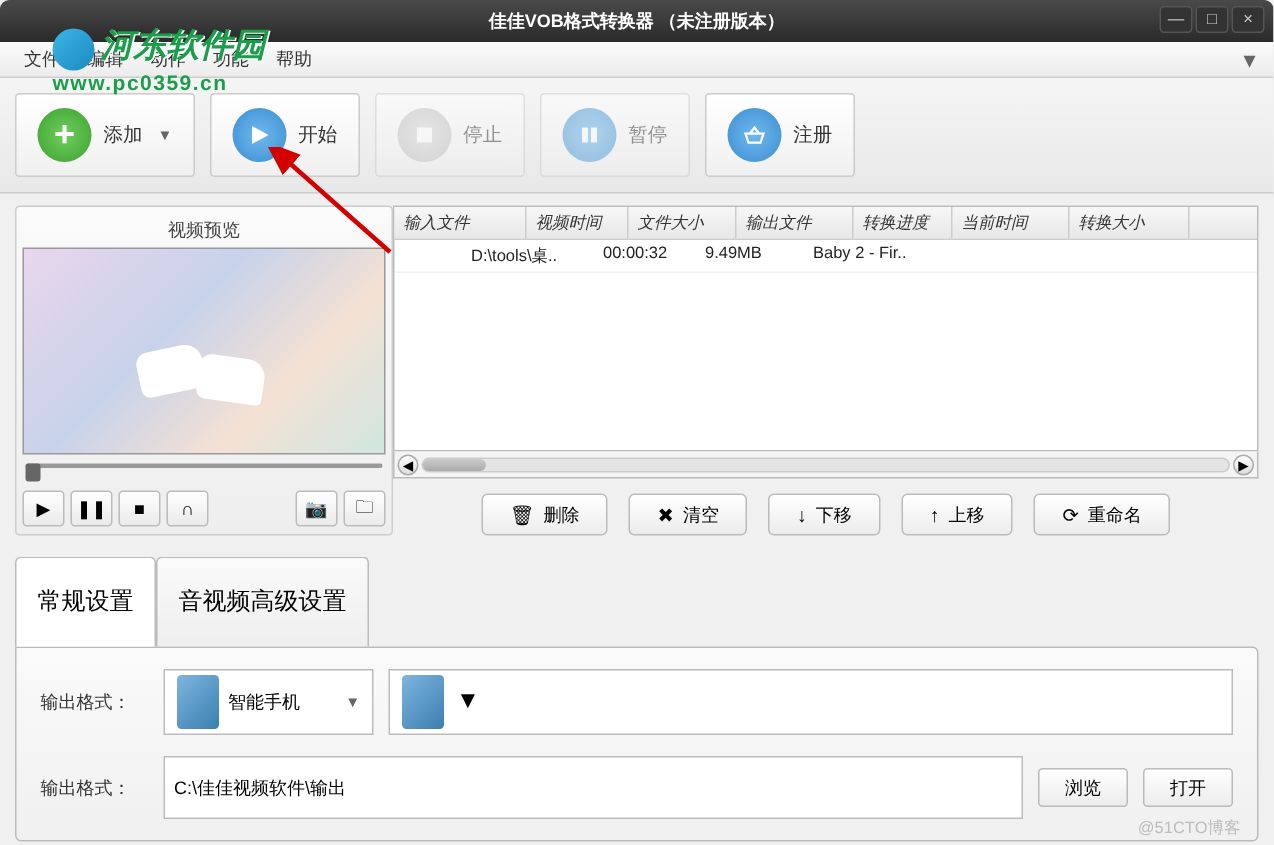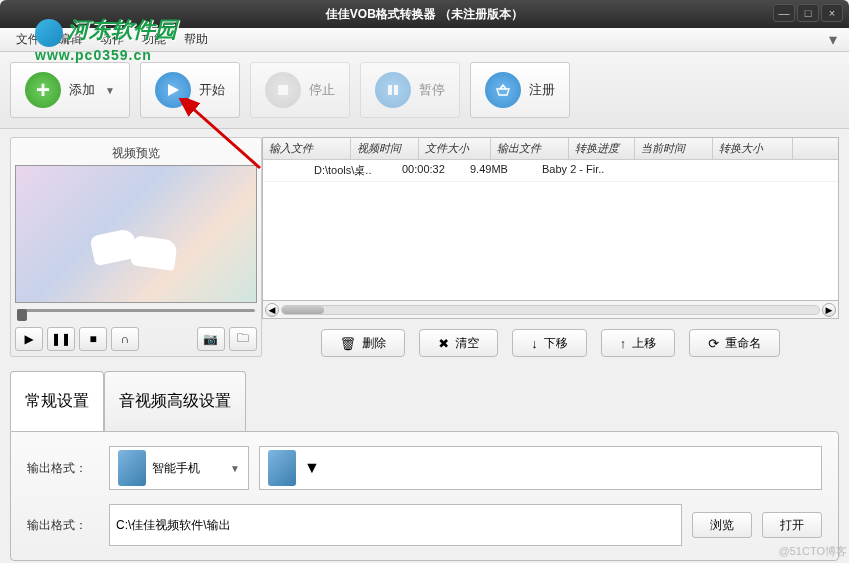--- a/index.html
+++ b/index.html
@@ -64,21 +64,21 @@
 .format-sel { width: 140px; height: 44px; background: #fff; border: 1px solid #bbb; display: flex; align-items: center; padding: 0 8px; gap: 6px; cursor: pointer; }
 .phone-thumb { width: 28px; height: 36px; background: linear-gradient(135deg,#7fb5e0,#3a7fb0); border-radius: 3px; }
 .format-sel .fslabel { font-size: 12px; flex: 1; }
 .format-sel .chev { font-size: 10px; color: #666; }
 .format-desc { flex: 1; height: 44px; background: #fff; border: 1px solid #bbb; display: flex; align-items: center; padding: 0 8px; gap: 8px; cursor: pointer; }
 .format-desc .txts { flex: 1; }
 .format-desc .t1 { font-size: 12px; font-weight: 700; }
 .format-desc .t2 { font-size: 11px; color: #555; }
 .path-input { flex: 1; height: 42px; background: #fff; border: 1px solid #bbb; padding: 0 6px; font-size: 12px; }
 .smallbtn { height: 26px; width: 60px; background: linear-gradient(#fff,#ececec); border: 1px solid #bbb; border-radius: 3px; font-size: 12px; cursor: pointer; text-align: center; }
-.footer-wm { position: absolute; right: 2px; bottom: 4px; font-size: 11px; color: #bcbcbc; }
+.footer-wm { position: absolute; right: 22px; bottom: 4px; font-size: 11px; color: #bcbcbc; }
 .arrow { position: absolute; left: 172px; top: 98px; pointer-events: none; z-index: 50; }
 </style>
 </head>
 <body>
 
 <div class="watermark">
   <div><span class="wm-logo"></span><span class="wm-text">河东软件园</span></div>
   <div class="wm-url">www.pc0359.cn</div>
 </div>
 

